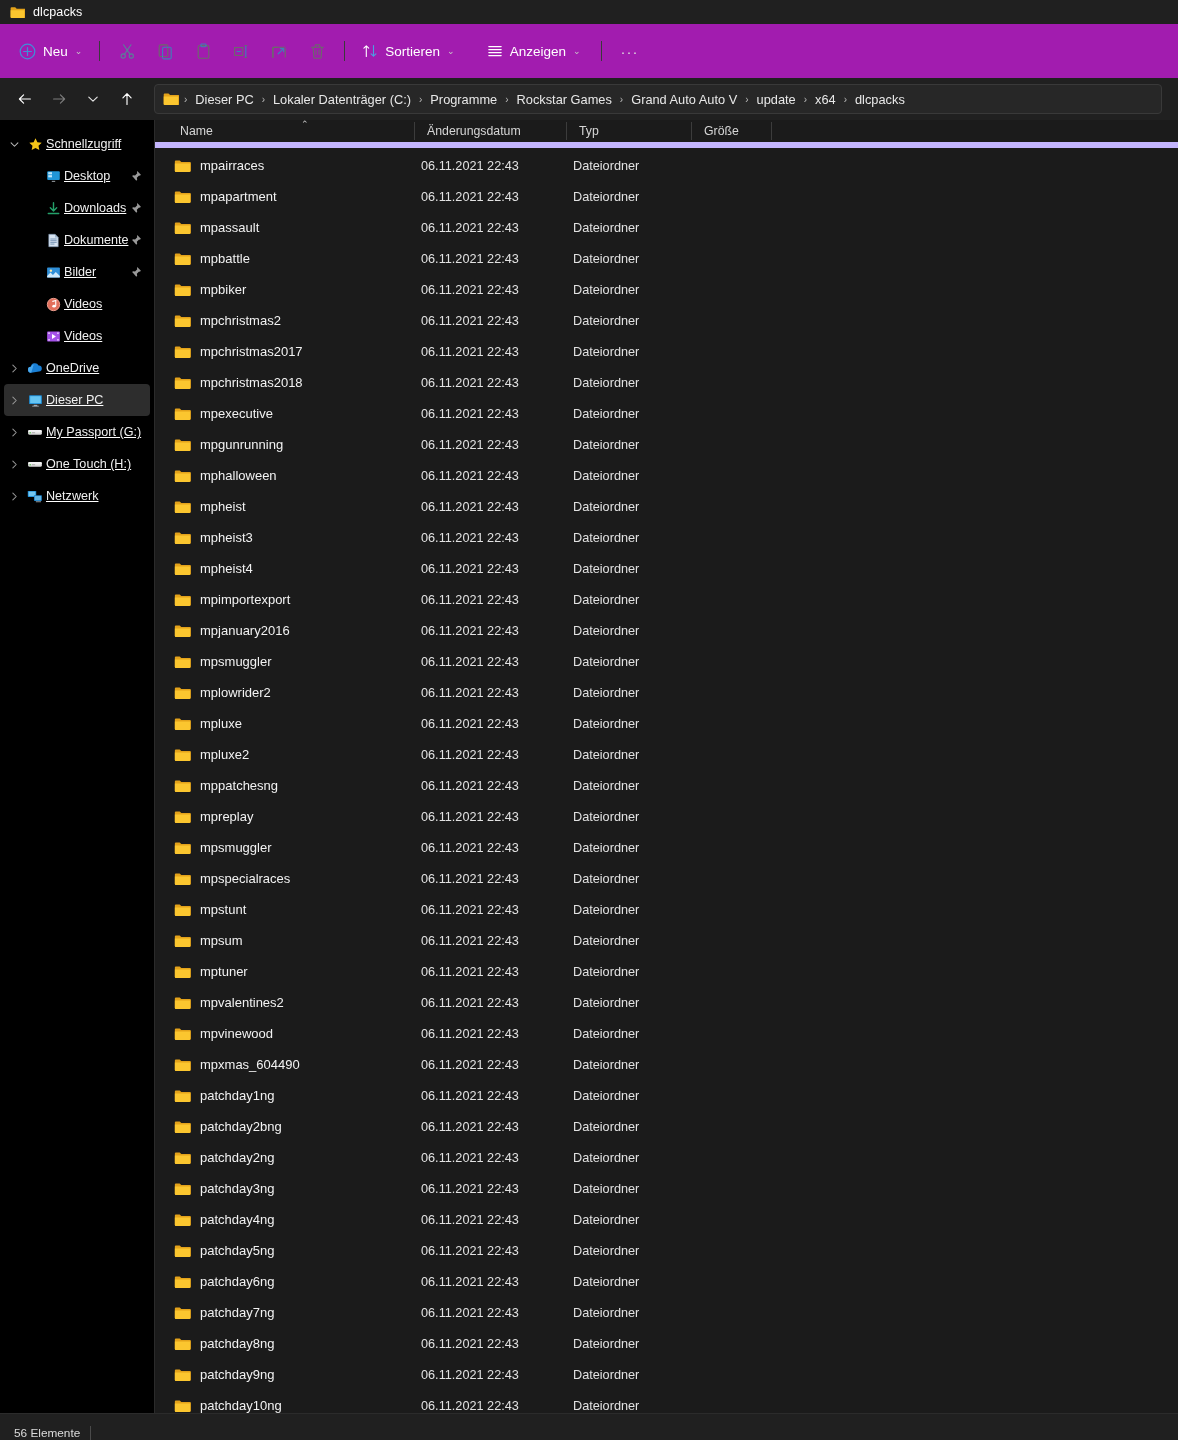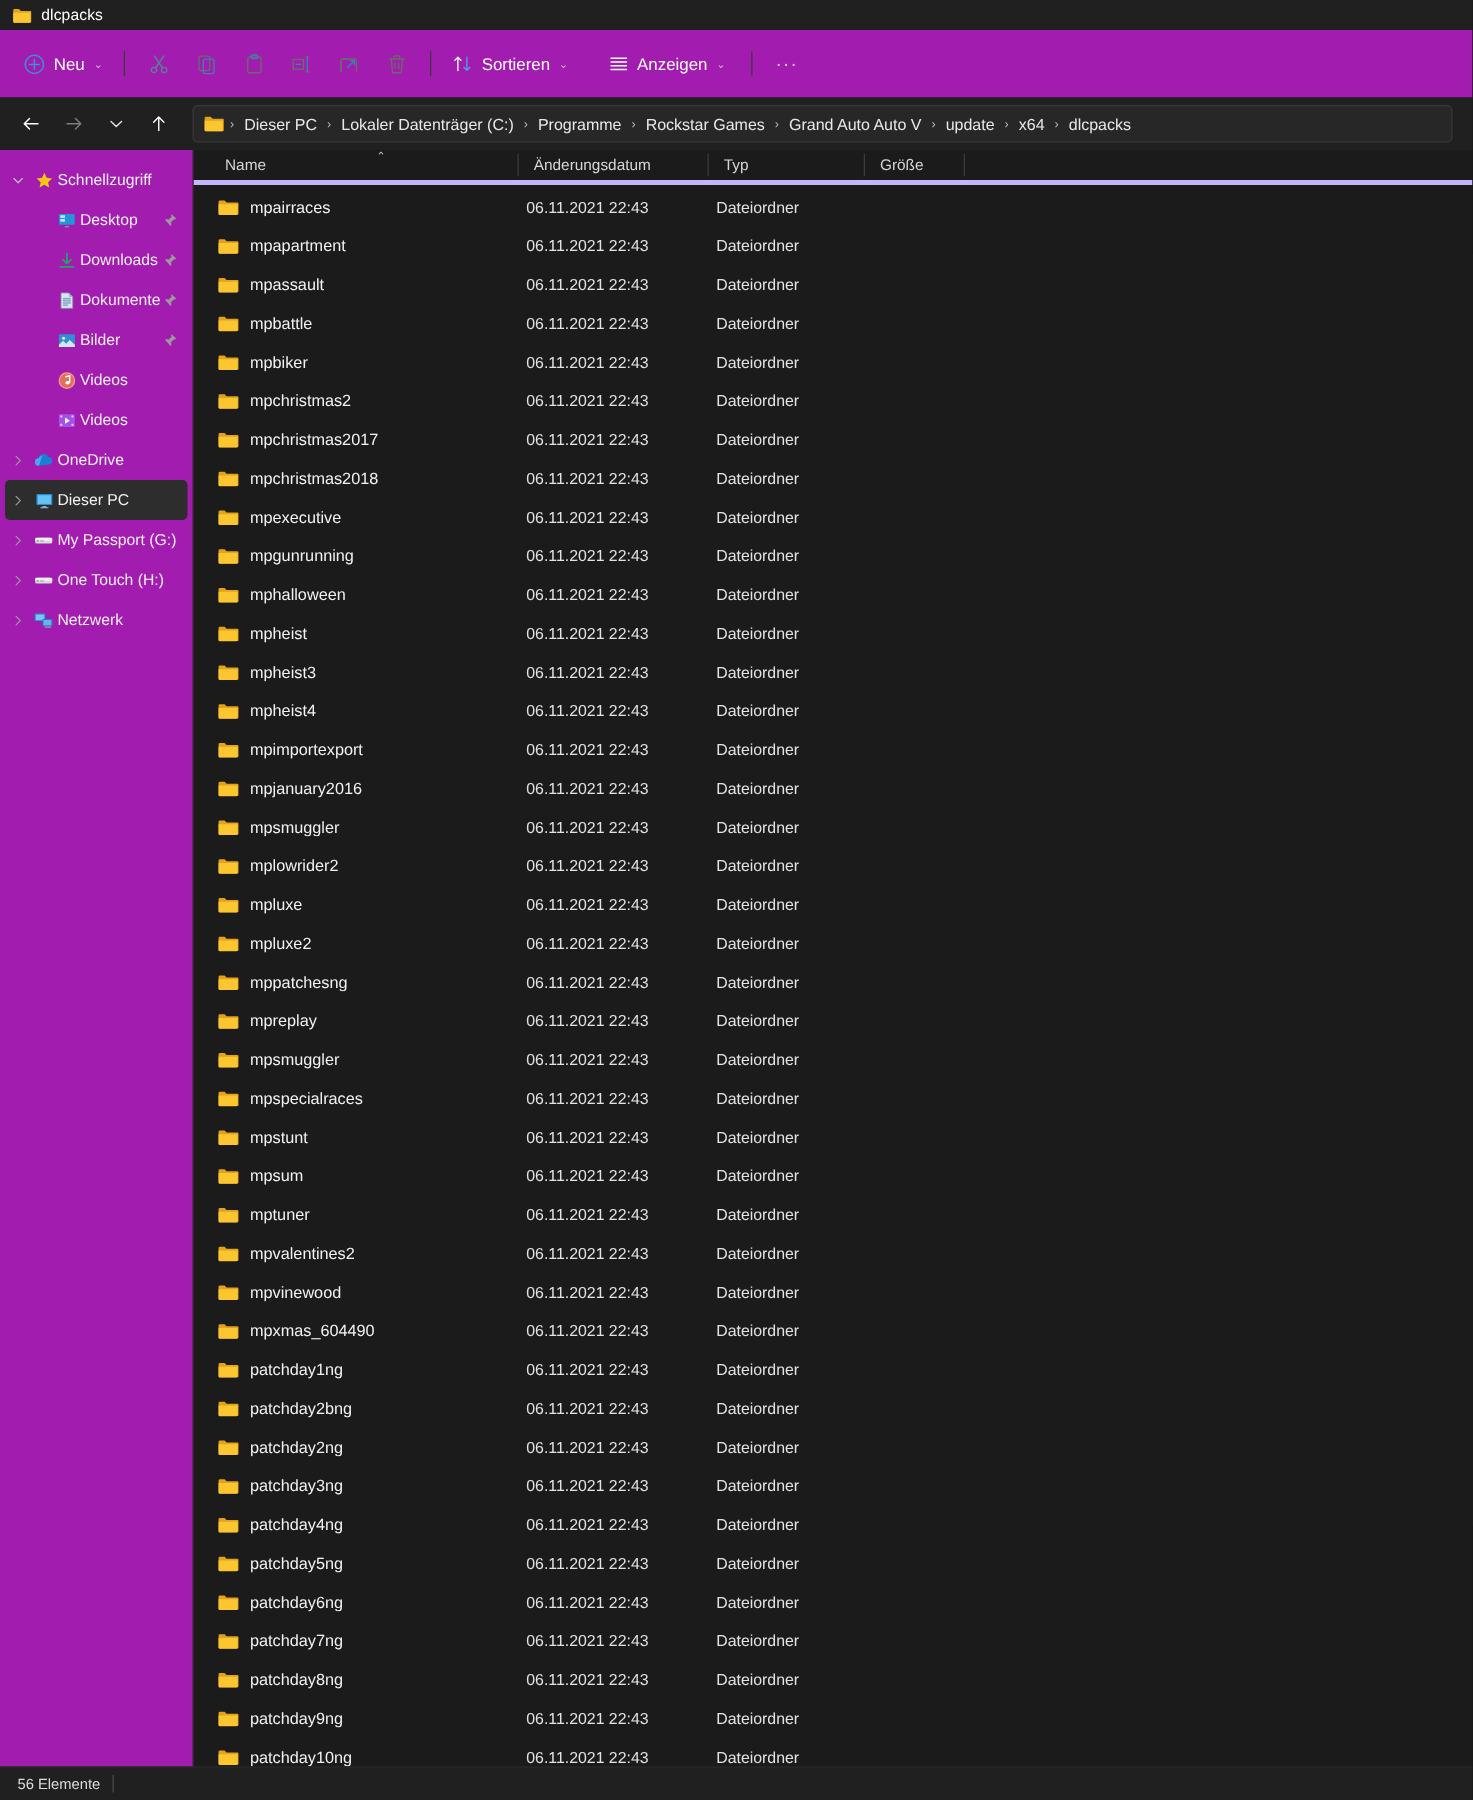--- a/index.html
+++ b/index.html
@@ -53,42 +53,42 @@
     font-size:12.8px; color:#e8e8e8; padding:2px 5px; border-radius:3px;
     white-space:nowrap; cursor:default;
   }
   .crumb-sep{ font-size:10px; color:#b9b9b9; padding:0 3px; user-select:none; }
 
   
   .body{ display:flex; height:1293px; background:#1b1b1b; }
 
   
   .sidebar{
-    width:155px; background:#a21caf; padding-top:8px;
-    border-right:1px solid #2b2b2b; overflow:hidden; flex:0 0 155px;
+    width:155px; background:#000000; padding-top:8px;
+    border-right:1px solid #2b2b2b; overflow:hidden; flex:0 0 155px;text-decoration:underline;
   }
   .nav-item{
     height:32px; display:flex; align-items:center;
     margin:0 4px 0 4px; border-radius:4px; cursor:default; position:relative;
   }
   .nav-item.selected{ background:#2d2d2d; }
   .expander{
     width:20px; flex:0 0 20px; display:flex; align-items:center; justify-content:center;
     font-size:9px; color:#9a9a9a;
   }
   .nav-ic{ width:22px; flex:0 0 22px; display:flex; align-items:center; justify-content:center; }
   .nav-label{ font-size:12.6px; color:#f0f0f0; white-space:nowrap; }
   .nav-item.child{ padding-left:18px; }
   .pin{ position:absolute; right:8px; color:#9a9a9a; }
 
   
   .filepane{ flex:1; display:flex; flex-direction:column; min-width:0; background:#1b1b1b; }
   .colhead{
     height:28px; display:flex; align-items:center; position:relative;
-    border-bottom:4px solid #c4b5fd; flex:0 0 28px;
+    border-bottom:6px solid #c4b5fd; flex:0 0 28px;
   }
   .col{
     font-size:12.3px; color:#d6d6d6; height:28px; display:flex; align-items:center;
     position:relative; cursor:default;
   }
   .col .divider{
     position:absolute; right:0; top:5px; width:1px; height:18px; background:#3c3c3c;
   }
   .col-name{ width:260px; padding-left:25px; }
   .col-date{ width:152px; padding-left:12px; }
@@ -107,21 +107,21 @@
     width:254px; display:flex; align-items:center; gap:9px; padding-left:13px;
     font-size:13px; color:#f2f2f2; white-space:nowrap; overflow:hidden;
   }
   .cell-date{ width:152px; font-size:12.7px; color:#e2e2e2; padding-left:6px; }
   .cell-type{ width:125px; font-size:12.7px; color:#e2e2e2; padding-left:6px; }
   .cell-size{ width:80px; font-size:12.7px; color:#e2e2e2; padding-left:6px; }
 
   
   .statusbar{
     height:27px; background:#202020; border-top:1px solid #2b2b2b;
-    display:flex; align-items:center; padding-left:14px; gap:10px; flex:0 0 27px;
+    display:flex; align-items:flex-end; padding-left:14px; gap:10px; flex:0 0 27px;
   }
   .status-text{ font-size:11.8px; color:#dcdcdc; }
   .status-div{ width:1px; height:14px; background:#4a4a4a; }
 
   svg{ display:block; }
 </style>
 </head>
 <body>
 
 <div class="titlebar">

